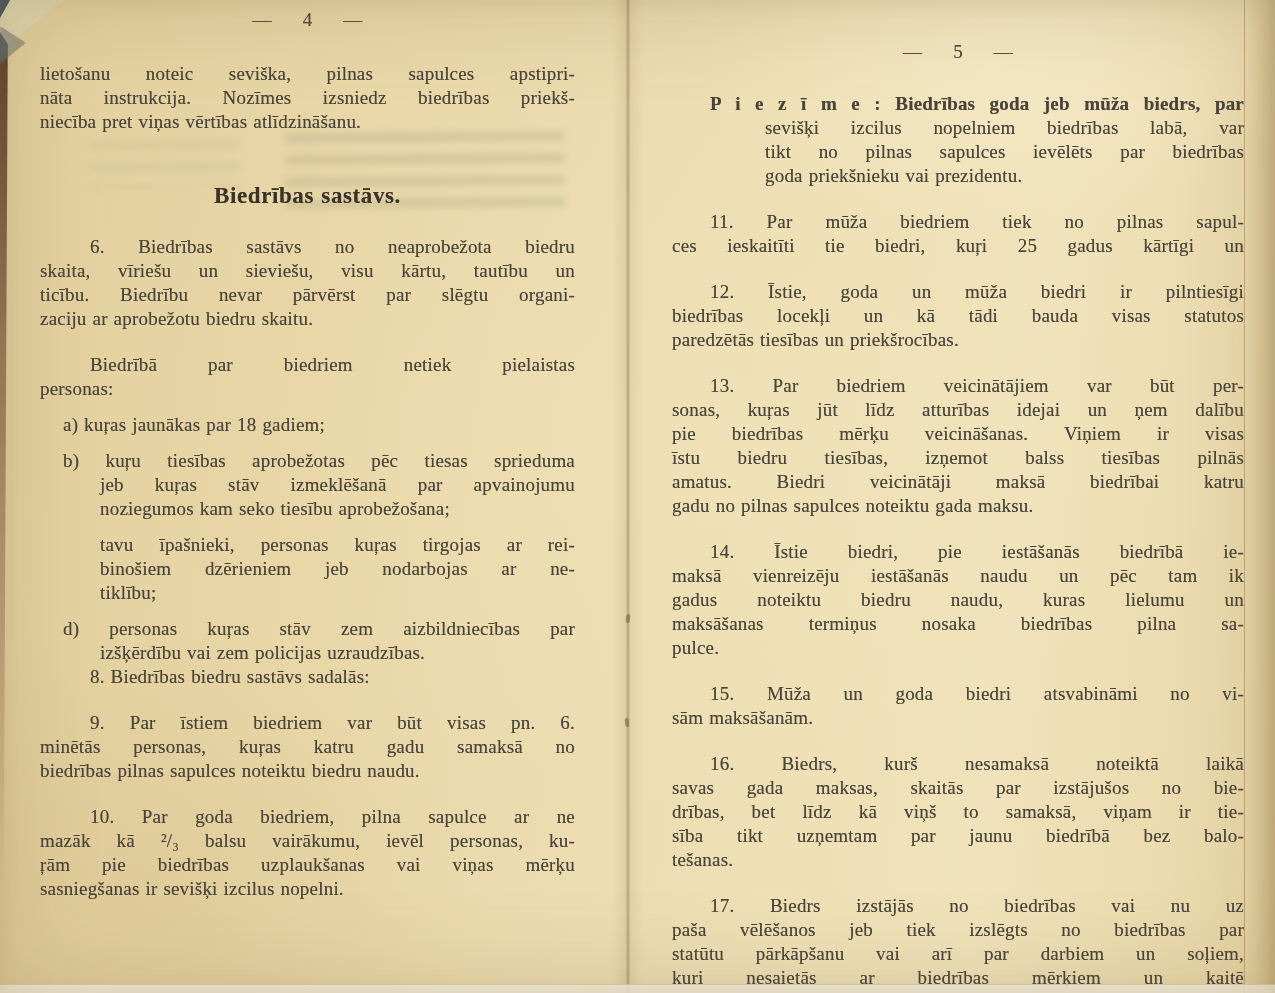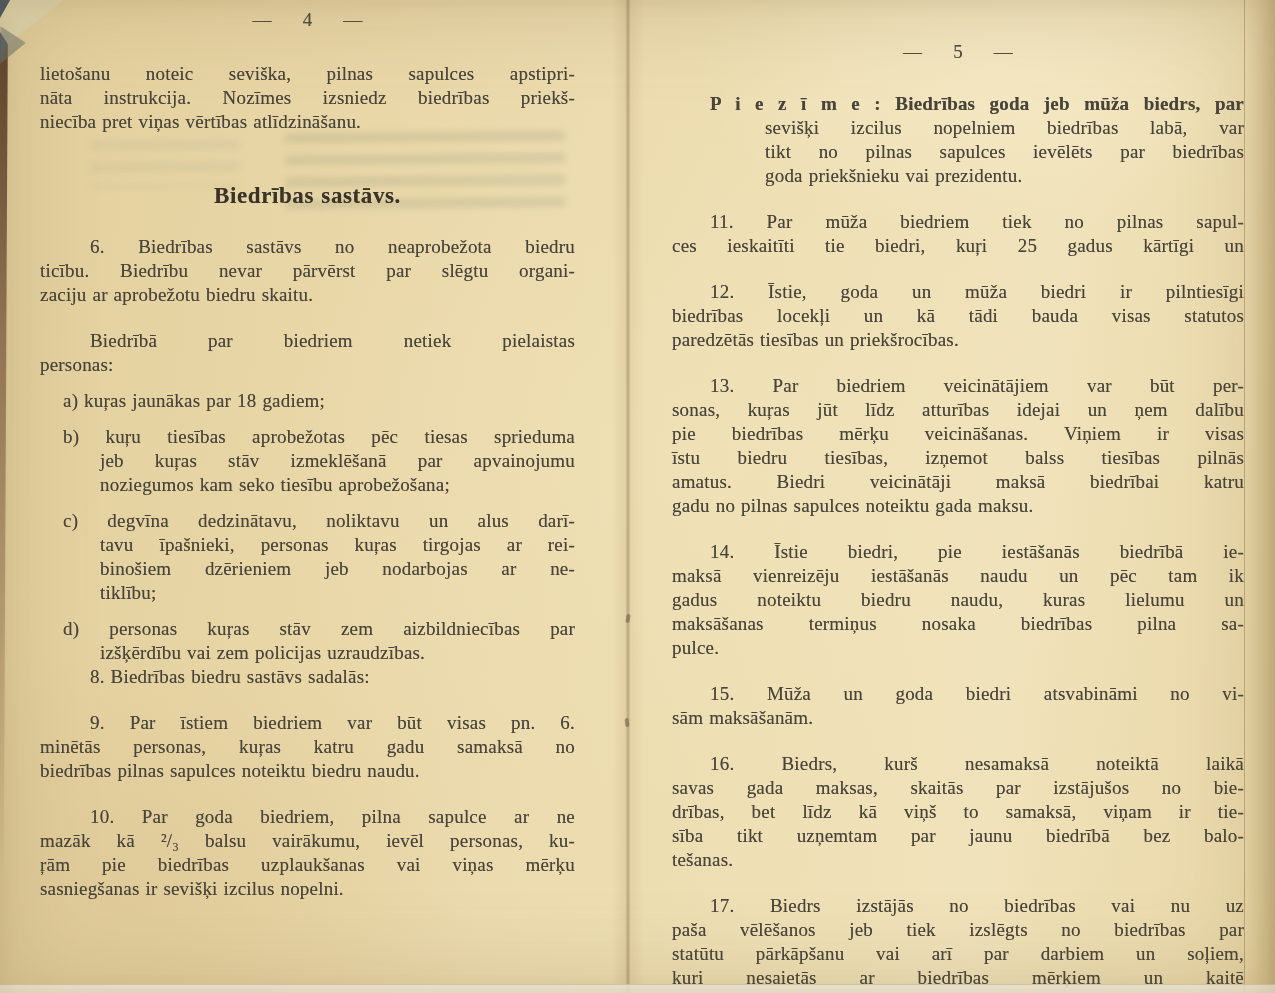--- a/index.html
+++ b/index.html
@@ -81,37 +81,37 @@
         <div class="pblk blk-cont">
           <div class="tl first j">lietošanu noteic seviška, pilnas sapulces apstipri-</div>
           <div class="tl j">nāta instrukcija. Nozīmes izsniedz biedrības priekš-</div>
           <div class="tl">niecība pret viņas vērtības atlīdzināšanu.</div>
         </div>
         <div class="pblk blk-heading">
           <div class="tl first">Biedrības sastāvs.</div>
         </div>
         <div class="pblk blk-p">
           <div class="tl first j">6. Biedrības sastāvs no neaprobežota biedru</div>
+          <div class="tl j">skaita, vīriešu un sieviešu, visu kārtu, tautību un</div>
           <div class="tl j">ticību. Biedrību nevar pārvērst par slēgtu organi-</div>
           <div class="tl">zaciju ar aprobežotu biedru skaitu.</div>
         </div>
         <div class="pblk blk-p">
           <div class="tl first j">Biedrībā par biedriem netiek pielaistas</div>
           <div class="tl">personas:</div>
         </div>
         <div class="pblk blk-item">
           <div class="tl first">a) kuŗas jaunākas par 18 gadiem;</div>
         </div>
         <div class="pblk blk-item">
           <div class="tl first j">b) kuŗu tiesības aprobežotas pēc tiesas sprieduma</div>
           <div class="tl j">jeb kuŗas stāv izmeklēšanā par apvainojumu</div>
           <div class="tl">noziegumos kam seko tiesību aprobežošana;</div>
         </div>
         <div class="pblk blk-item">
-          <div class="tl first j">c) degvīna dedzinātavu, noliktavu un alus darī-</div>
           <div class="tl j">tavu īpašnieki, personas kuŗas tirgojas ar rei-</div>
           <div class="tl j">binošiem dzērieniem jeb nodarbojas ar ne-</div>
           <div class="tl">tiklību;</div>
         </div>
         <div class="pblk blk-item">
           <div class="tl first j">d) personas kuŗas stāv zem aizbildniecības par</div>
           <div class="tl">izšķērdību vai zem policijas uzraudzības.</div>
         </div>
         <div class="pblk blk-p tight">
           <div class="tl first">8. Biedrības biedru sastāvs sadalās:</div>

